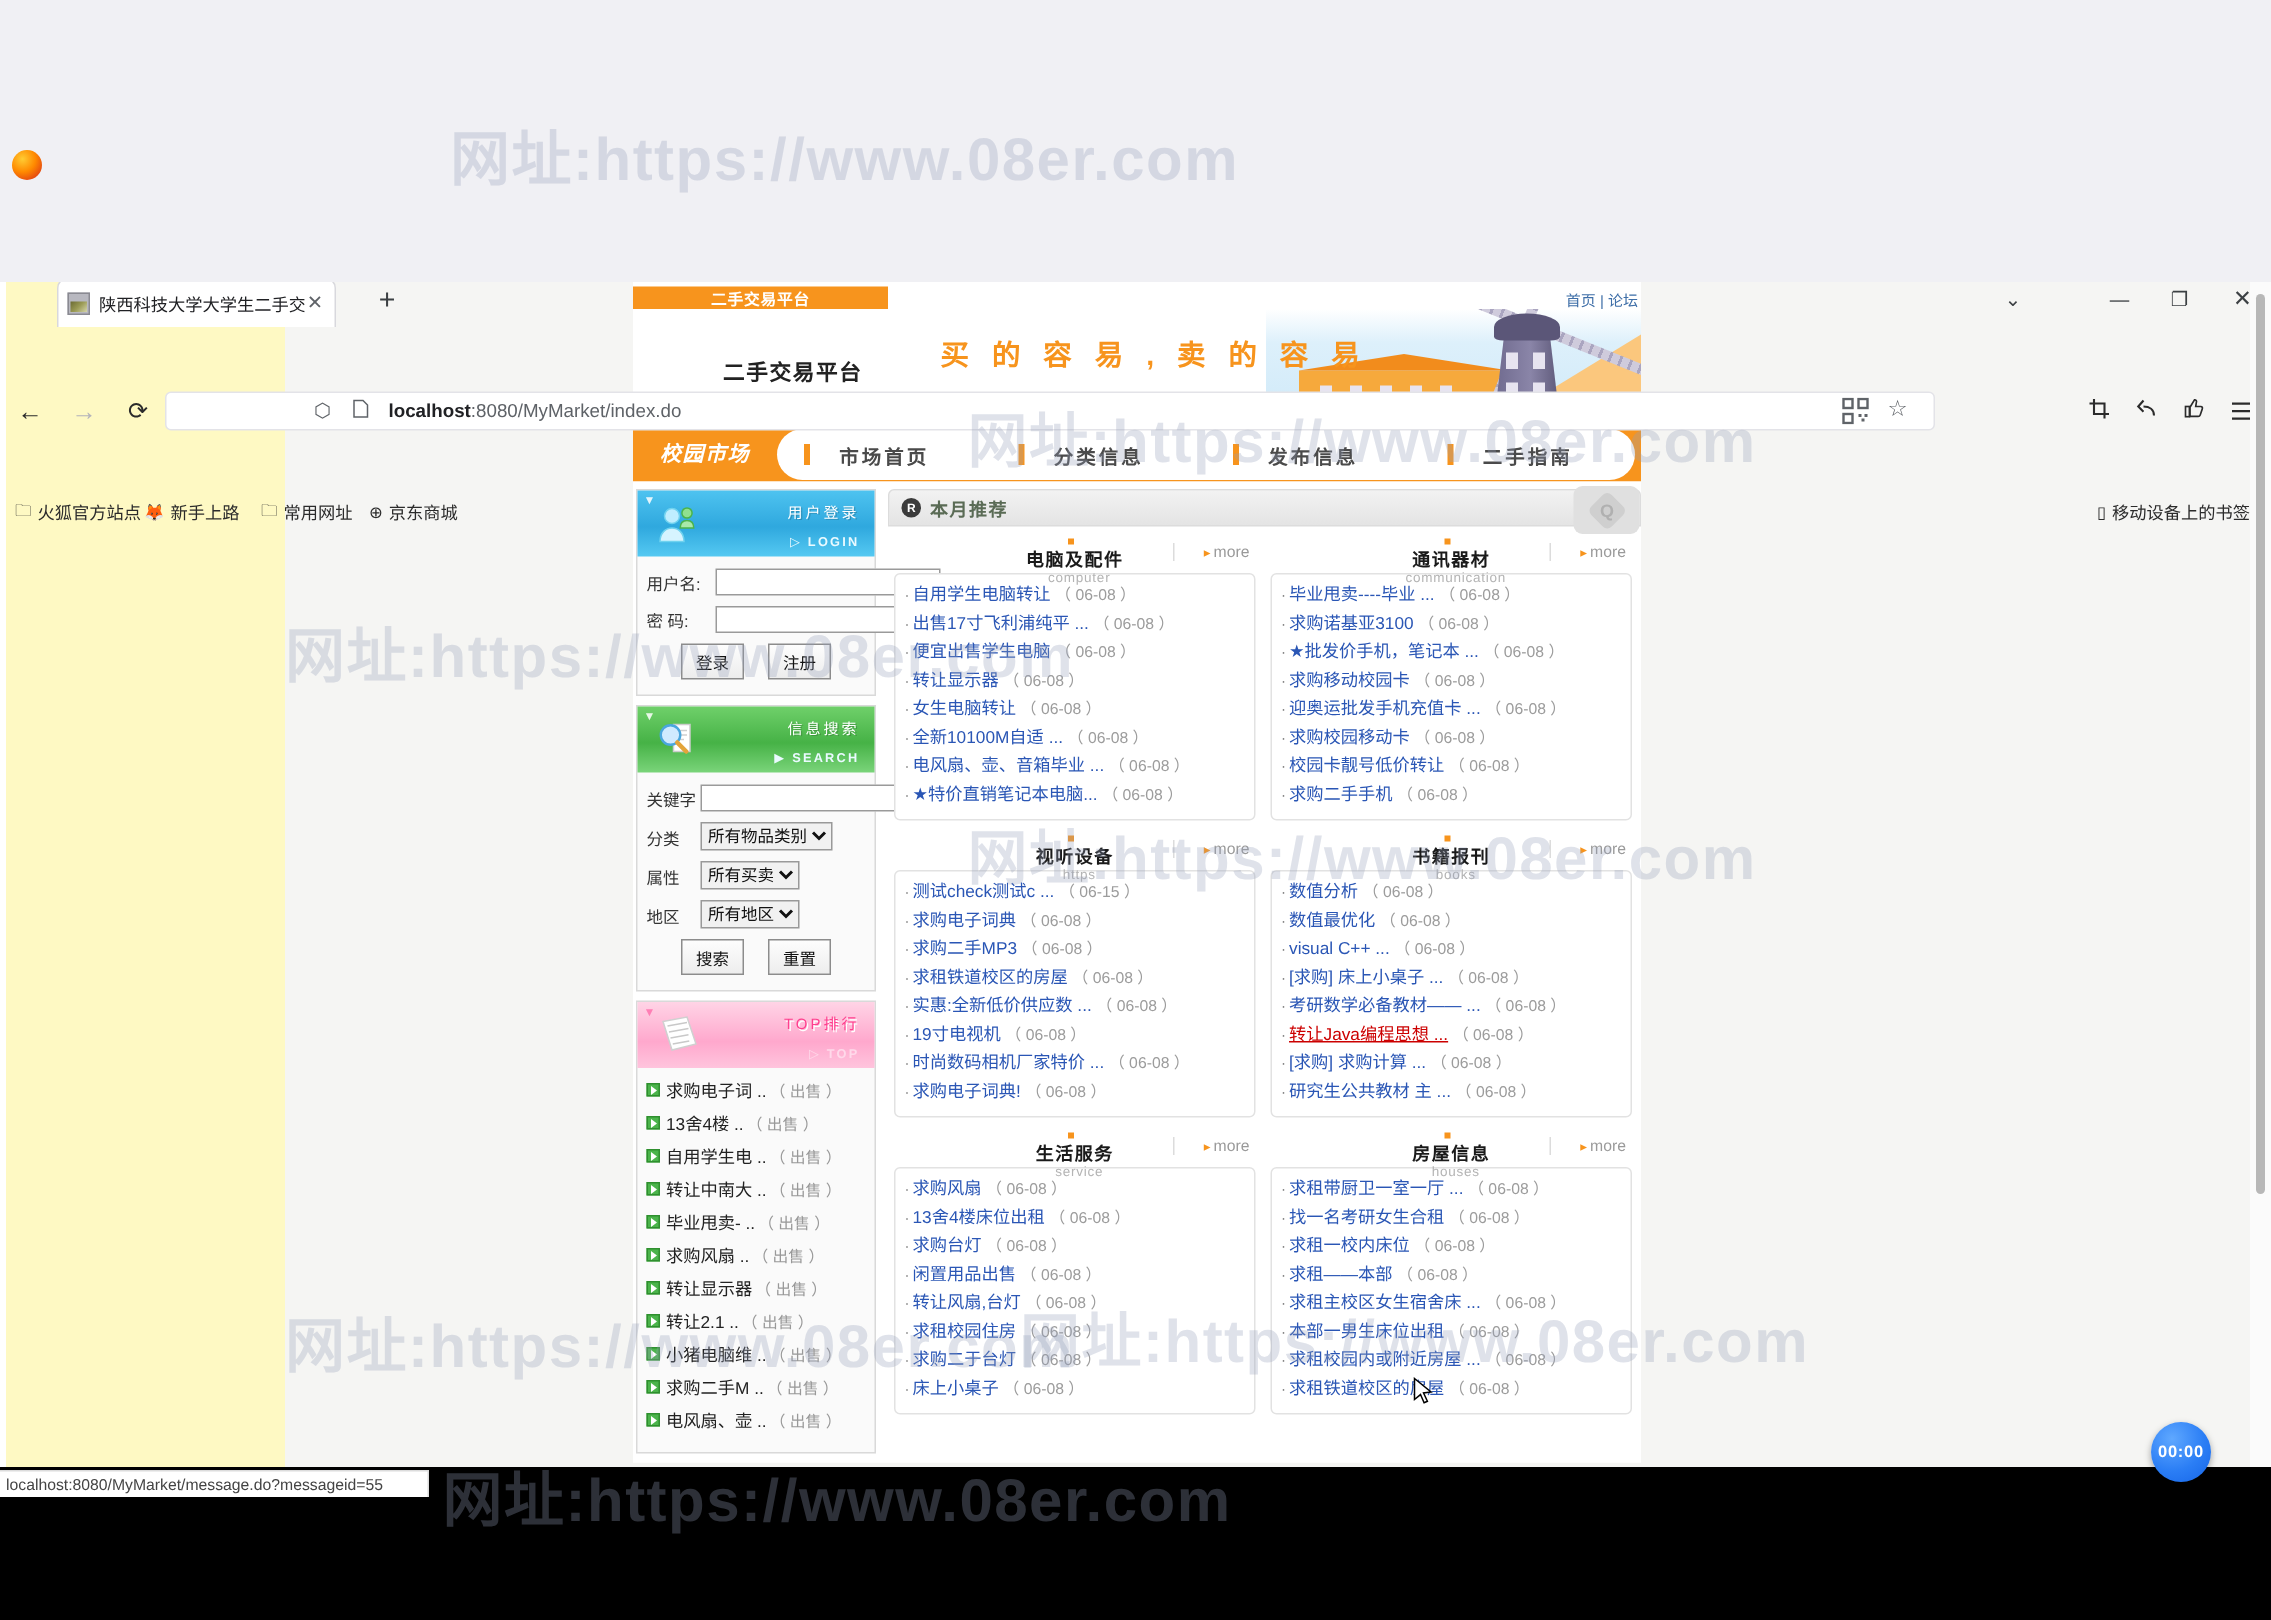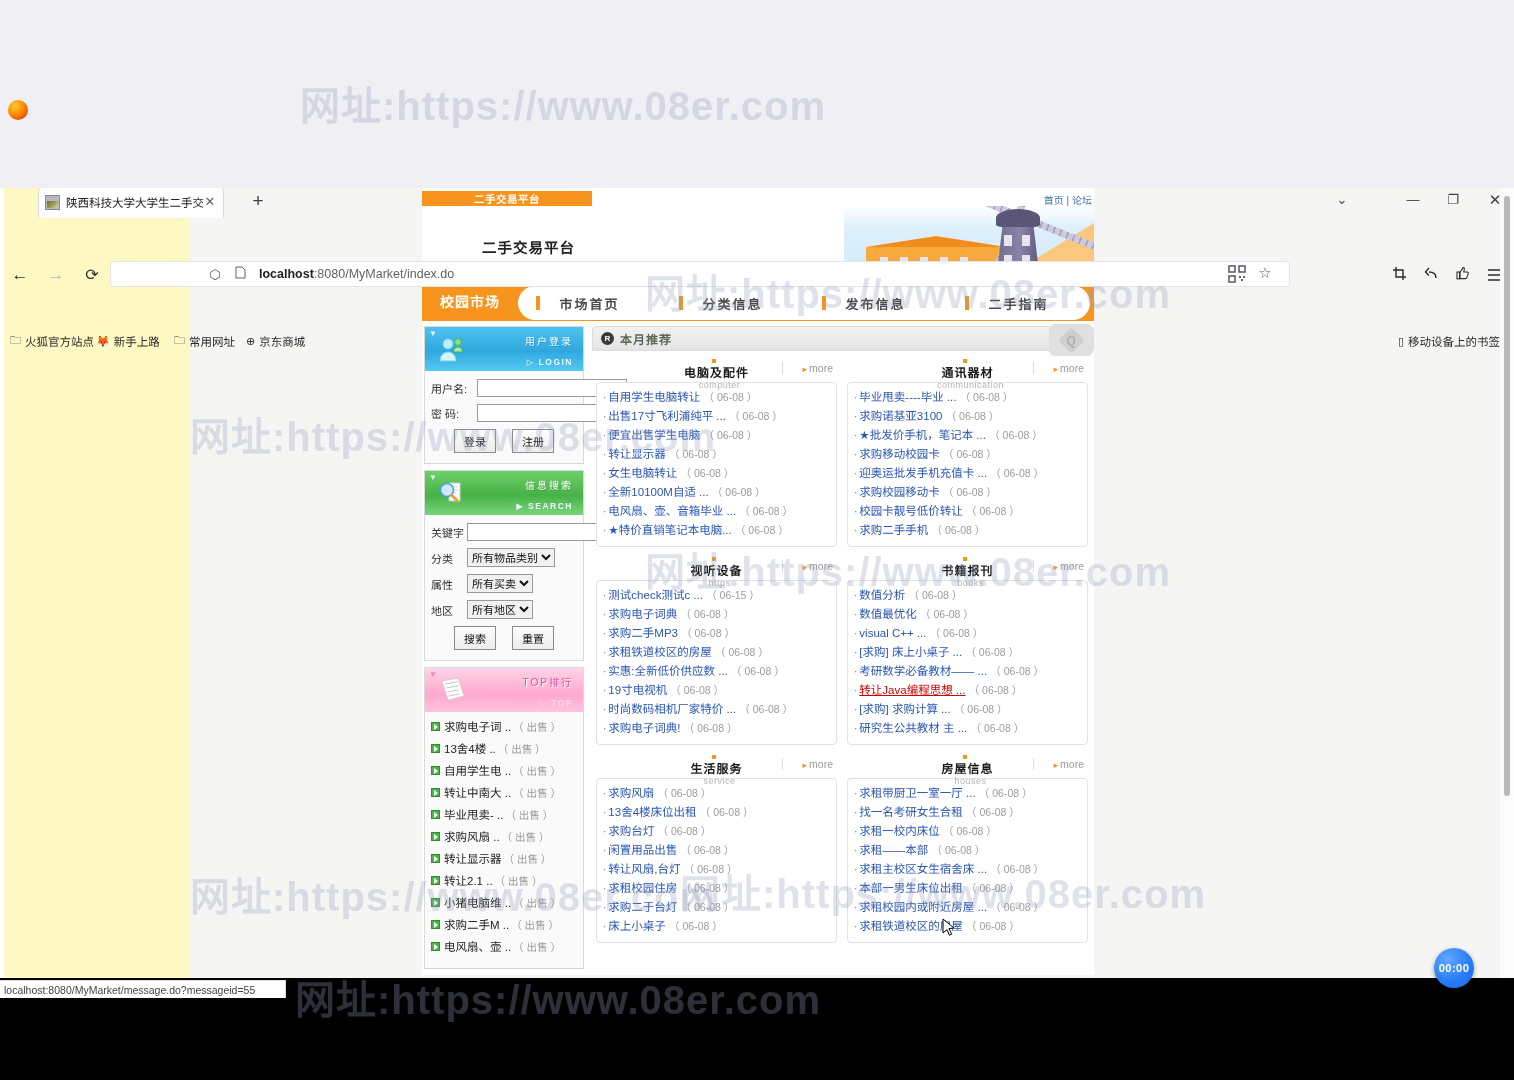--- a/index.html
+++ b/index.html
@@ -177,21 +177,21 @@
   .b2 { transform: rotate(112deg); }
   .b3 { transform: rotate(202deg); }
   .b4 { transform: rotate(292deg); }
   .win-sq { position:absolute; background:#e7e4f0; }
 
   
   .navbar { position:relative; width:672px; height:40px; background:#f7941d; }
   .navlogo {
     position:absolute; left:6px; top:8px; width:84px; height:24px;
     display:flex; align-items:center; justify-content:center;
-    font-size:14px; font-weight:bold; color:#ffffff; letter-spacing:1px;
+    font-size:14px; font-weight:bold; color:#ffffff; letter-spacing:1px;font-style:italic;
   }
   .navpill {
     position:absolute; left:96px; top:5px; width:572px; height:34px;
     background:#ffffff; border-radius:17px; display:flex; align-items:center;
   }
   .navitem {
     flex:1 1 0; display:flex; align-items:center; justify-content:center;
     font-size:13px; font-weight:bold; color:#4a4a4a; position:relative; letter-spacing:2px;
     cursor:pointer;
   }
@@ -458,20 +458,21 @@
           <div class="blade b4"></div>
           <div class="mill-body">
             <div class="win-sq" style="left:8px;top:14px;width:8px;height:11px"></div>
             <div class="win-sq" style="left:26px;top:14px;width:8px;height:11px"></div>
             <div class="win-sq" style="left:8px;top:34px;width:8px;height:11px"></div>
             <div class="win-sq" style="left:26px;top:34px;width:8px;height:11px"></div>
           </div>
           <div class="mill-cap"></div>
         </div>
         <div class="bname">二手交易平台</div>
+        <div class="slogan">买 的 容 易 , 卖 的 容 易</div>
       </div>
 
       <div class="navbar">
         <div class="navlogo">校园市场</div>
         <div class="navpill">
           <div class="navitem">市场首页</div>
           <div class="navitem">分类信息</div>
           <div class="navitem">发布信息</div>
           <div class="navitem">二手指南</div>
         </div>

